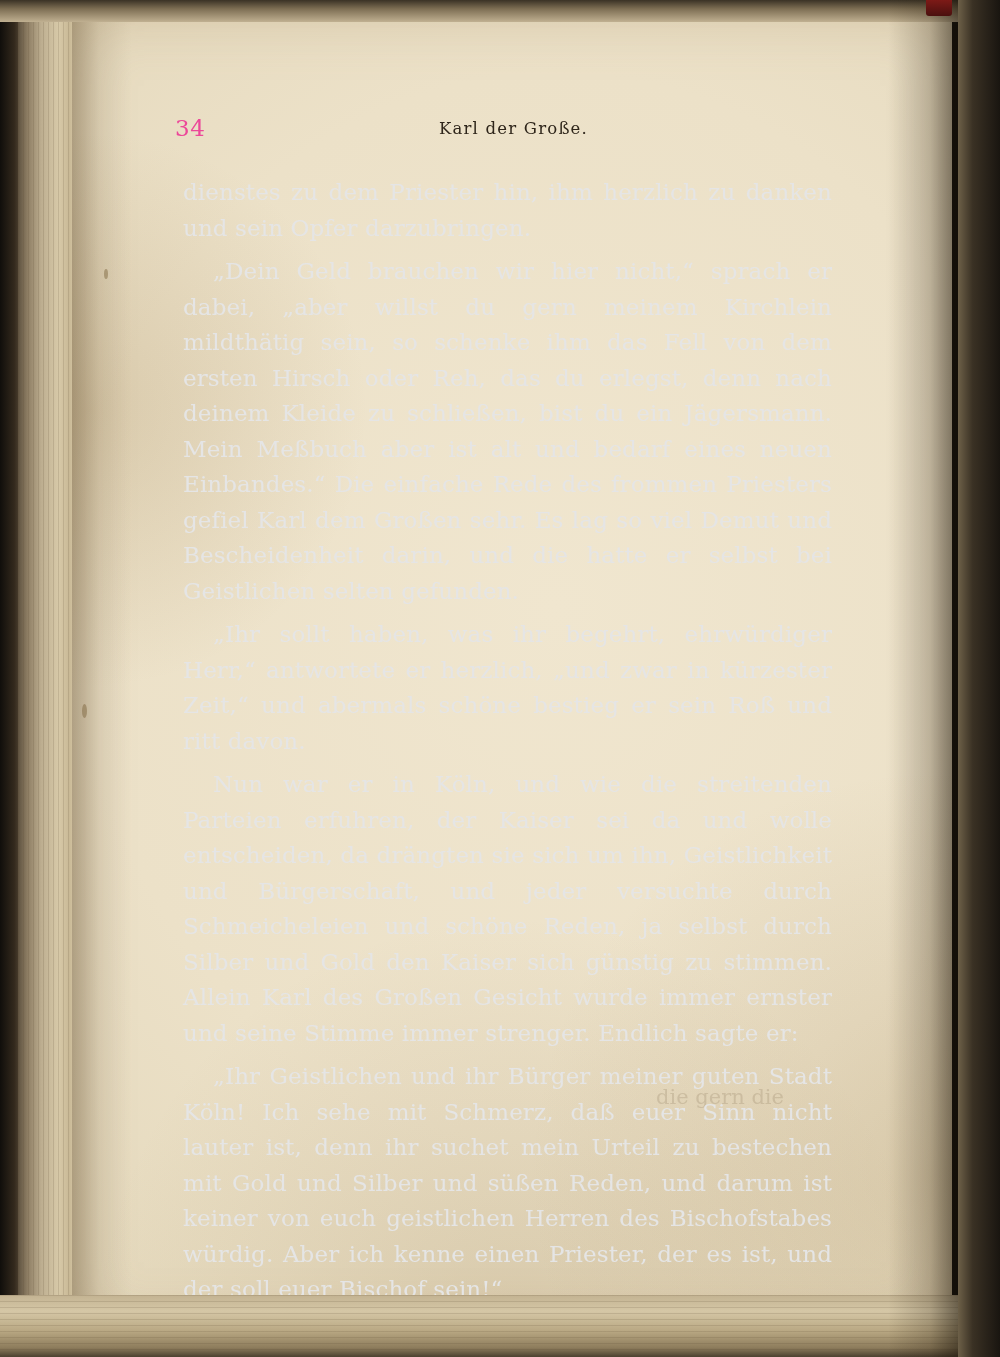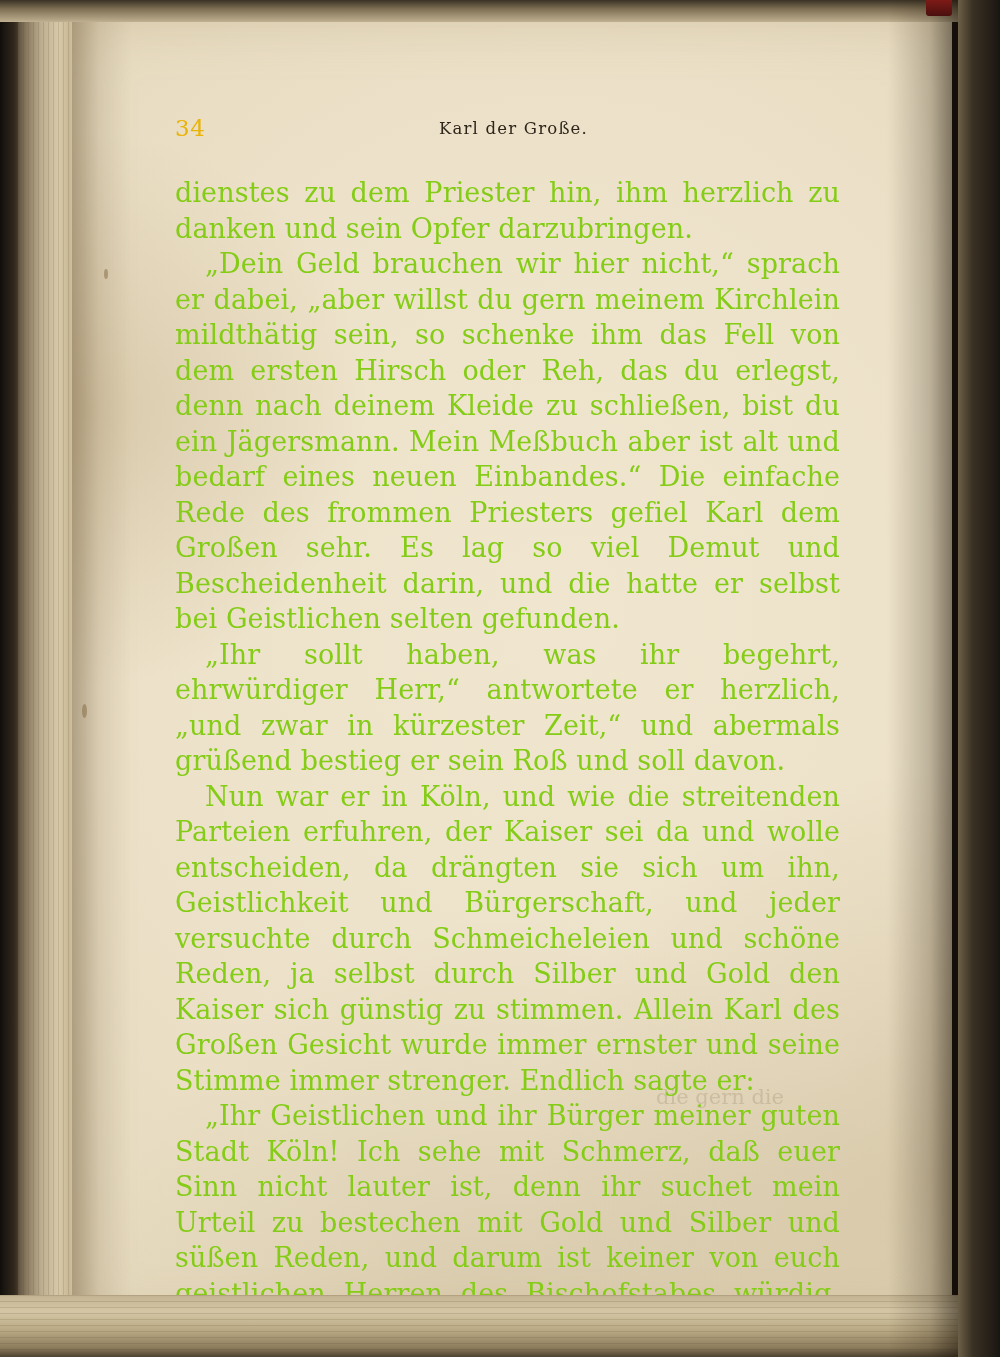--- a/index.html
+++ b/index.html
@@ -176,37 +176,37 @@
 
   .running-head {
     position: relative;
     height: 34px;
     margin-bottom: 26px;
   }
   .folio {
     position: absolute;
     left: 0; top: 0;
     font-size: 23px;
-    color: #eab308;
+    color: #ec4899;
     letter-spacing: .5px;
   }
   .head-title {
     position: absolute;
     left: 12px; right: 0; top: 4px;
     text-align: center;
     font-size: 16.5px;
     color: #2e251a;
     letter-spacing: 1.2px;
   }
 
   p.body {
-    margin: 0;
-    font-size: 27px;
+    margin: 8px;
+    font-size: 23px;
     line-height: 35.5px;
-    color: #84cc16;
+    color: #e5e5e5;
     text-align: justify;
     text-justify: inter-word;
     letter-spacing: 0.1px;
     -webkit-font-smoothing: antialiased;
   }
   p.body + p.body { margin-top: 0; }
   p.indent { text-indent: 30px; }
 
   
   .fraktur {
@@ -258,21 +258,21 @@
 
   <div class="textblock">
 
     <div class="running-head">
       <div class="folio fraktur">34</div>
       <div class="head-title fraktur">Karl der Große.</div>
     </div>
 
     <p class="body fraktur">dienstes zu dem Priester hin, ihm herzlich zu danken und sein Opfer darzubringen.</p>
     <p class="body fraktur indent">„Dein Geld brauchen wir hier nicht,“ sprach er dabei, „aber willst du gern meinem Kirchlein mildthätig sein, so schenke ihm das Fell von dem ersten Hirsch oder Reh, das du erlegst, denn nach deinem Kleide zu schließen, bist du ein Jägersmann. Mein Meßbuch aber ist alt und bedarf eines neuen Einbandes.“ Die einfache Rede des frommen Priesters gefiel Karl dem Großen sehr. Es lag so viel Demut und Bescheidenheit darin, und die hatte er selbst bei Geistlichen selten gefunden.</p>
-    <p class="body fraktur indent">„Ihr sollt haben, was ihr begehrt, ehrwürdiger Herr,“ antwortete er herzlich, „und zwar in kürzester Zeit,“ und abermals grüßend bestieg er sein Roß und soll davon.</p>
+    <p class="body fraktur indent">„Ihr sollt haben, was ihr begehrt, ehrwürdiger Herr,“ antwortete er herzlich, „und zwar in kürzester Zeit,“ und abermals schöne bestieg er sein Roß und ritt davon.</p>
     <p class="body fraktur indent">Nun war er in Köln, und wie die streitenden Parteien erfuhren, der Kaiser sei da und wolle entscheiden, da drängten sie sich um ihn, Geistlichkeit und Bürgerschaft, und jeder versuchte durch Schmeicheleien und schöne Reden, ja selbst durch Silber und Gold den Kaiser sich günstig zu stimmen. Allein Karl des Großen Gesicht wurde immer ernster und seine Stimme immer strenger. Endlich sagte er:</p>
     <p class="body fraktur indent">„Ihr Geistlichen und ihr Bürger meiner guten Stadt Köln! Ich sehe mit Schmerz, daß euer Sinn nicht lauter ist, denn ihr suchet mein Urteil zu bestechen mit Gold und Silber und süßen Reden, und darum ist keiner von euch geistlichen Herren des Bischofstabes würdig. Aber ich kenne einen Priester, der es ist, und der soll euer Bischof sein!“</p>
     <p class="body fraktur indent">Und wie sie alle um ihn her beschämt und gedemütigt schwiegen und sich zugleich wunderten, wen doch der Kaiser</p>
 
   </div>
 
   <div class="top-stack"></div>
   <div class="bottom-stack"></div>
   <div class="bottom-lines"></div>
 

